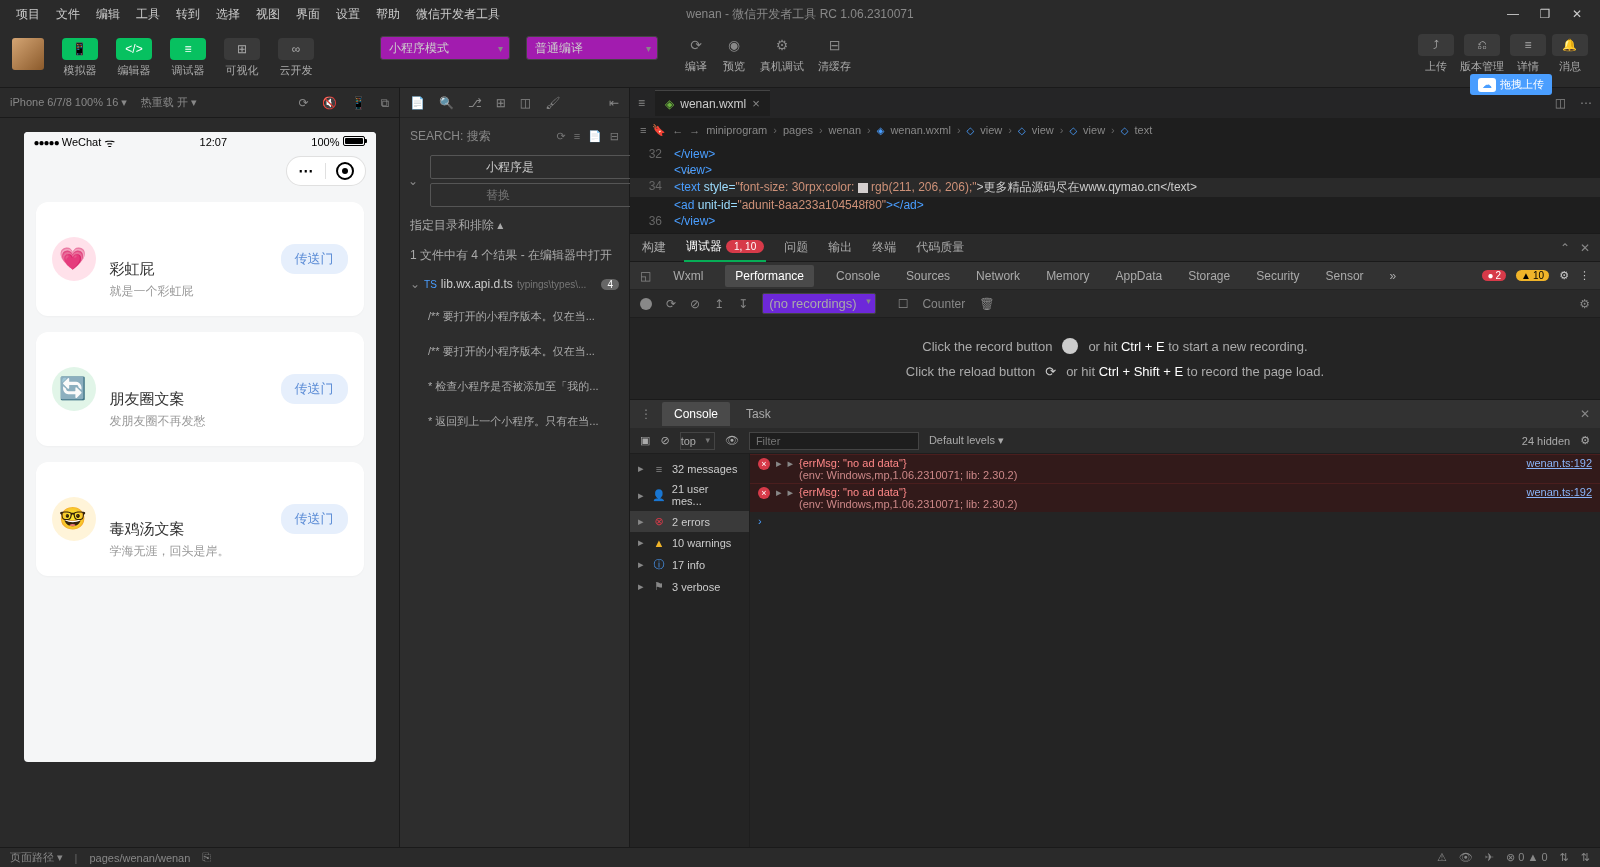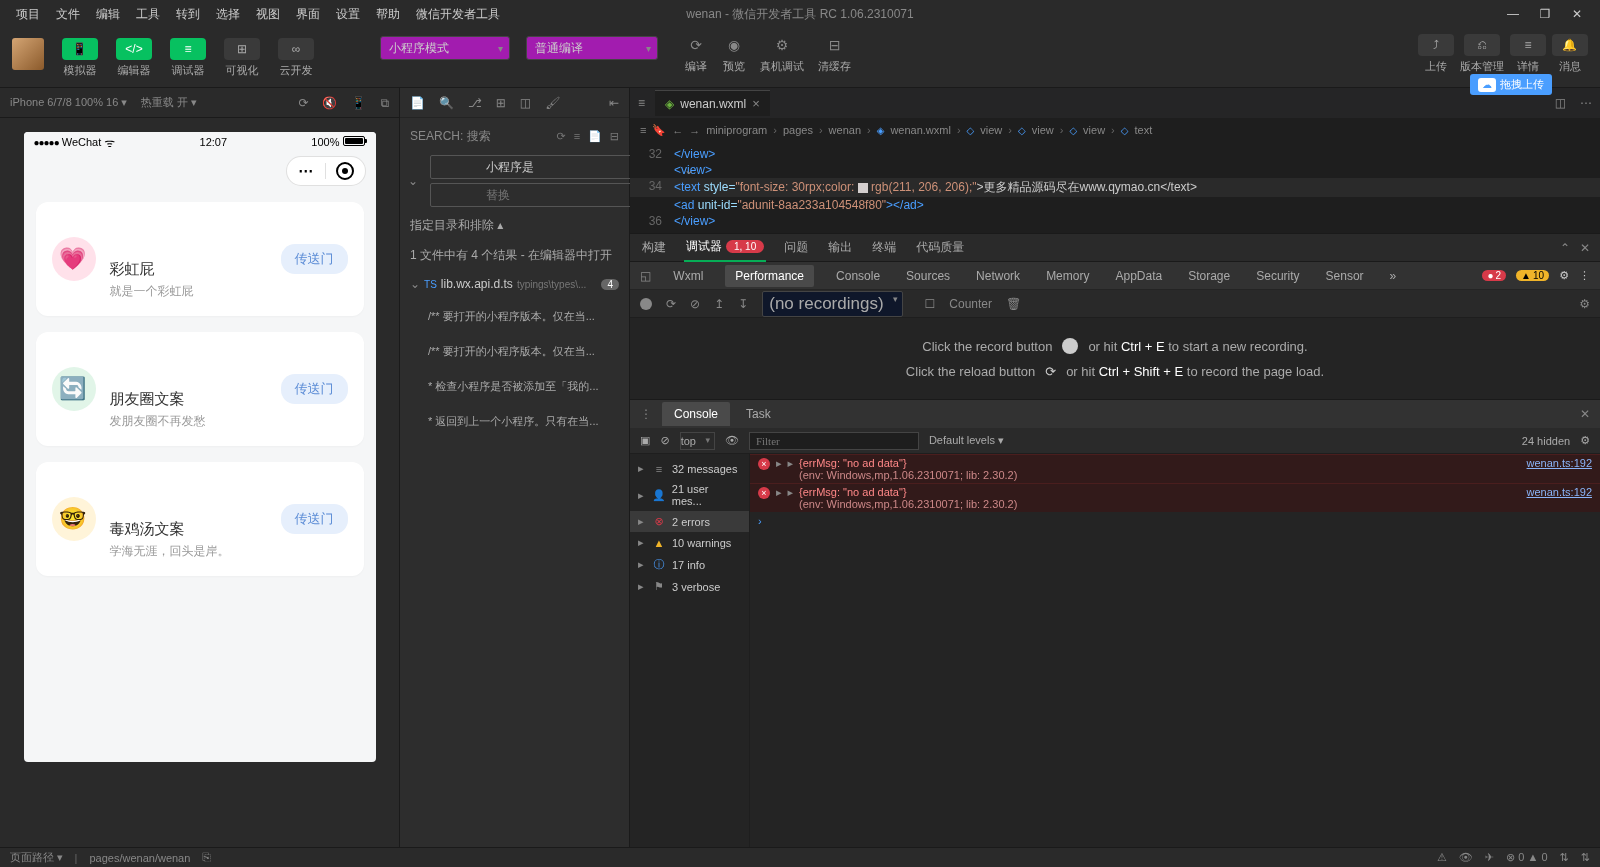--- a/index.html
+++ b/index.html
@@ -97,35 +97,35 @@
 .dt-headerbar .badge { background: #d73a49; color: #fff; border-radius: 9px; padding: 1px 8px; font-size: 10px; margin-left: 4px; }
 .dt-headerbar .ctrls { margin-left: auto; display: flex; gap: 10px; color: #888; }
 .dt-sub { height: 28px; display: flex; align-items: center; padding: 0 10px; gap: 18px; font-size: 12px; background: #323232; border-bottom: 1px solid #242424; }
 .dt-sub .subtab { color: #aaa; cursor: pointer; padding: 6px 4px; }
 .dt-sub .subtab.active { background: #4a4a4a; color: #fff; border-radius: 2px; padding: 4px 10px; }
 .dt-sub .sub-right { margin-left: auto; display: flex; gap: 10px; align-items: center; color: #ccc; font-size: 11px; }
 .warn-dot { background: #f0b429; color: #000; border-radius: 8px; padding: 0 5px; font-size: 10px; display: flex; align-items: center; gap: 2px; }
 .err-dot { background: #d73a49; color: #fff; border-radius: 8px; padding: 0 5px; font-size: 10px; display: flex; align-items: center; gap: 2px; }
 .perf-toolbar { height: 28px; display: flex; align-items: center; padding: 0 10px; gap: 14px; background: #292929; color: #888; font-size: 12px; border-bottom: 1px solid #1e1e1e; }
 .perf-toolbar .rec { width: 12px; height: 12px; border-radius: 50%; background: #888; }
-.perf-select { background: #0f172a; border: 1px solid #444; color: #aaa; padding: 2px 18px 2px 6px; border-radius: 2px; font-size: 17px; position: relative; }
+.perf-select { background: #6d28d9; border: 1px solid #444; color: #aaa; padding: 2px 18px 2px 6px; border-radius: 2px; font-size: 13px; position: relative; }
 .perf-select::after { content:"▾"; position:absolute; right:4px; color: #888; font-size: 9px; }
 .perf-msg { display: flex; flex-direction: column; align-items: center; justify-content: center; gap: 10px; padding: 20px 0; color: #aaa; font-size: 13px; }
 .perf-row { display: flex; align-items: center; gap: 10px; }
 .perf-row b { color: #fff; font-weight: 500; }
 .perf-circle { width: 16px; height: 16px; border-radius: 50%; background: #ccc; }
 
 .console-wrap { flex: 1; display: flex; flex-direction: column; border-top: 1px solid #1a1a1a; }
 .console-tabs { height: 28px; display: flex; align-items: center; background: #323232; padding: 0 10px; gap: 4px; }
 .console-tabs .vdots { color: #888; margin-right: 6px; }
 .console-tabs .ctab { padding: 5px 12px; color: #aaa; cursor: pointer; }
 .console-tabs .ctab.active { background: #4a4a4a; color: #fff; border-radius: 2px 2px 0 0; }
 .console-tabs .close { margin-left: auto; color: #888; cursor: pointer; }
 .console-filterbar { height: 26px; display: flex; align-items: center; padding: 0 10px; gap: 10px; background: #2a2a2a; font-size: 11px; color: #aaa; border-bottom: 1px solid #1e1e1e; }
-.console-filterbar input { flex: 0 0 170px; background: #1e1e1e; border: 1px solid #444; color: #ccc; padding: 2px 6px; font-size: 11px; outline: none; font-family: Liberation Serif, serif; }
+.console-filterbar input { flex: 0 0 170px; background: #1e1e1e; border: 1px solid #444; color: #ccc; padding: 2px 6px; font-size: 11px; outline: none; }
 .con-top { position: relative; padding: 2px 18px 2px 0; border: 1px solid #444; font-size: 11px; }
 .con-top::after {content:"▾"; position:absolute; right:4px; color:#777; font-size:9px;}
 .console-body { flex: 1; display: flex; overflow: hidden; }
 .console-side { width: 120px; border-right: 1px solid #1e1e1e; padding: 4px 0; font-size: 11px; }
 .cside-item { padding: 4px 8px; display: flex; align-items: center; gap: 6px; cursor: pointer; }
 .cside-item.active { background: #3a3a3a; }
 .cside-caret { color: #888; width: 8px; }
 .cside-icon { width: 14px; text-align: center; }
 .msg-icon { color: #888; } .user-icon { color: #4a9eff;} 
 .err-icon { color: #d73a49; } .warn-icon { color: #f0b429; } .info-icon { color: #4a9eff; } .verb-icon { color: #888; }

